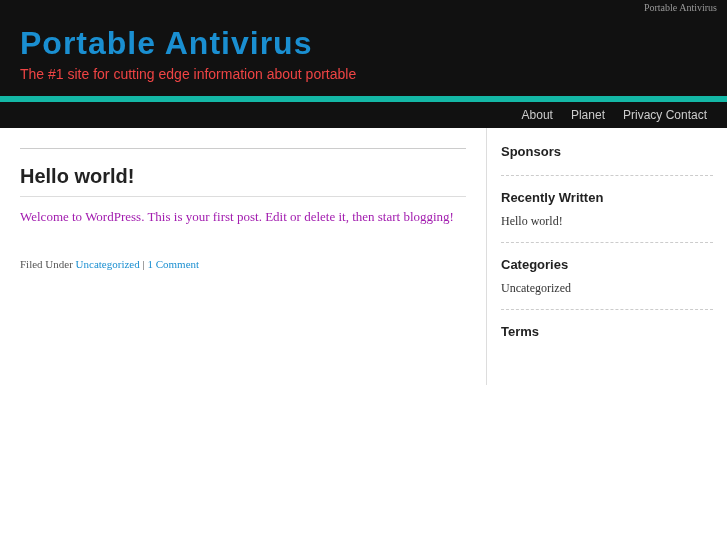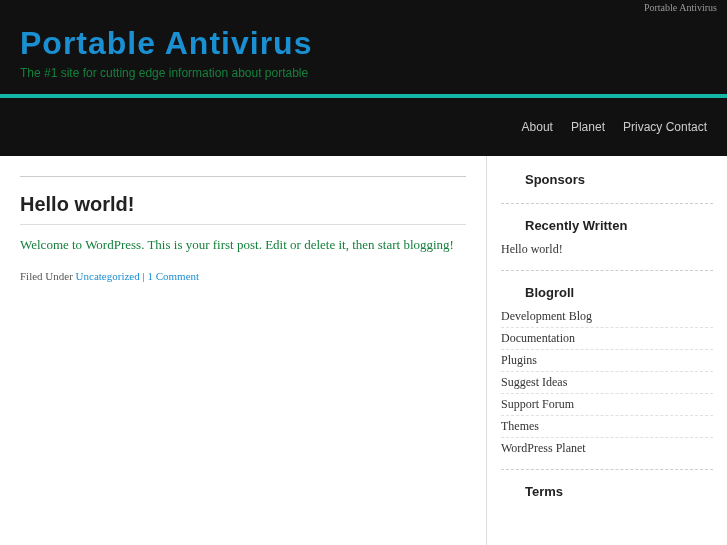--- a/index.html
+++ b/index.html
@@ -21,31 +21,31 @@
       padding: 10px 20px 14px 20px;
     }
     #site-title {
       font-size: 32px;
       font-weight: bold;
       color: #1a8fd1;
       font-family: Arial, sans-serif;
       letter-spacing: 1px;
     }
     #tagline {
-      color: #15803d;
-      font-size: 12px;
+      color: #ef4444;
+      font-size: 14px;
       margin-top: 4px;
       font-family: Arial, sans-serif;
     }
 
     
     #nav {
       background: #111;
-      border-top: 4px solid #14b8a6;
-      padding: 22px 20px;
+      border-top: 6px solid #14b8a6;
+      padding: 6px 20px;
       display: flex;
       justify-content: flex-end;
       gap: 18px;
     }
     #nav a {
       color: #ccc;
       text-decoration: none;
       font-size: 12px;
       font-family: Arial, sans-serif;
     }
@@ -69,22 +69,22 @@
       font-weight: bold;
       color: #222;
       font-family: Arial, sans-serif;
       margin-bottom: 10px;
       border-bottom: 1px solid #ddd;
       padding-bottom: 8px;
     }
 
     .post-body {
       font-size: 13px;
-      color: #15803d;
-      margin-bottom: 14px;
+      color: #a21caf;
+      margin-bottom: 30px;
       line-height: 1.6;
     }
 
     .post-meta {
       font-size: 11px;
       color: #555;
       margin-top: 12px;
     }
     .post-meta a {
       color: #1a8fd1;
@@ -105,21 +105,20 @@
     .sidebar-section:last-child {
       border-bottom: none;
     }
 
     .sidebar-heading {
       font-size: 13px;
       font-weight: bold;
       color: #222;
       font-family: Arial, sans-serif;
       margin-bottom: 6px;
-      margin-left: 24px;
     }
 
     .sidebar-item {
       font-size: 12px;
       color: #333;
       padding: 3px 0;
       border-bottom: 1px dashed #e0e0e0;
     }
     .sidebar-item a {
       color: #333;
@@ -169,26 +168,20 @@
 
   <div id="sidebar">
   <div class="sidebar-section">
         <div class="sidebar-heading">Sponsors</div>
       </div>
       <div class="sidebar-section">
         <div class="sidebar-heading">Recently Written</div>
         <div class="sidebar-item"><a href="#">Hello world!</a></div>
       </div>
       <div class="sidebar-section">
-        <div class="sidebar-heading">Blogroll</div>
-        <div class="sidebar-item"><a href="#">Development Blog</a></div>
-        <div class="sidebar-item"><a href="#">Documentation</a></div>
-        <div class="sidebar-item"><a href="#">Plugins</a></div>
-        <div class="sidebar-item"><a href="#">Suggest Ideas</a></div>
-        <div class="sidebar-item"><a href="#">Support Forum</a></div>
-        <div class="sidebar-item"><a href="#">Themes</a></div>
-        <div class="sidebar-item"><a href="#">WordPress Planet</a></div>
+        <div class="sidebar-heading">Categories</div>
+        <div class="sidebar-item"><a href="#">Uncategorized</a></div>
       </div>
       <div class="sidebar-section">
         <div class="sidebar-heading">Terms</div>
       </div>
     </div>
 </div>
 
 </body></html>

